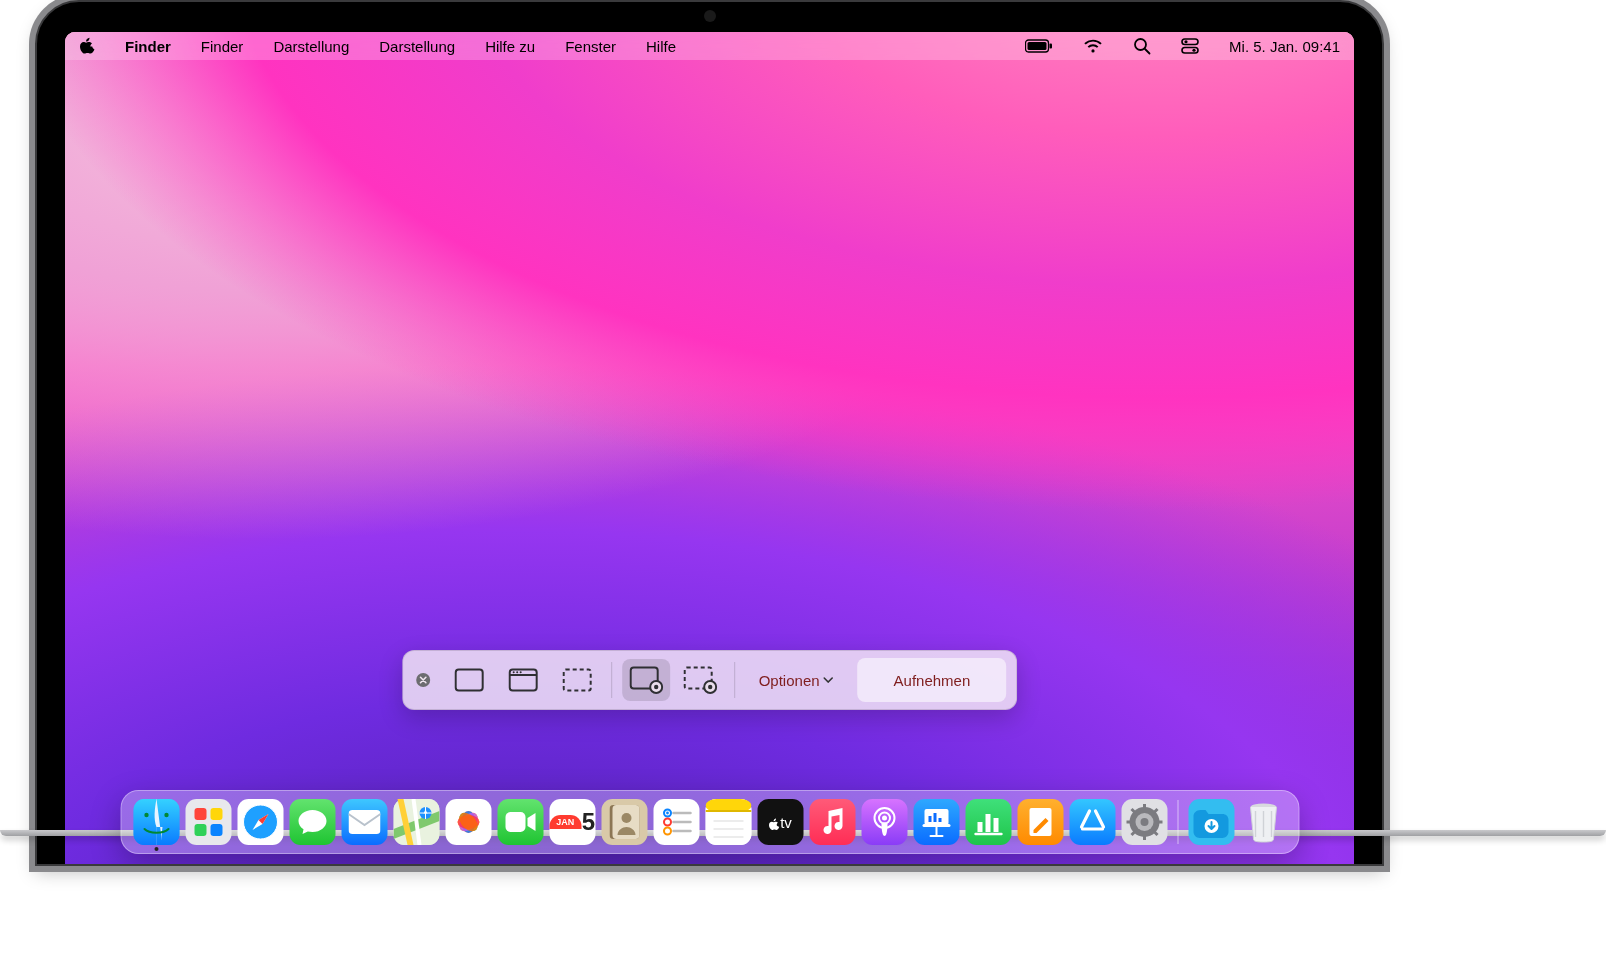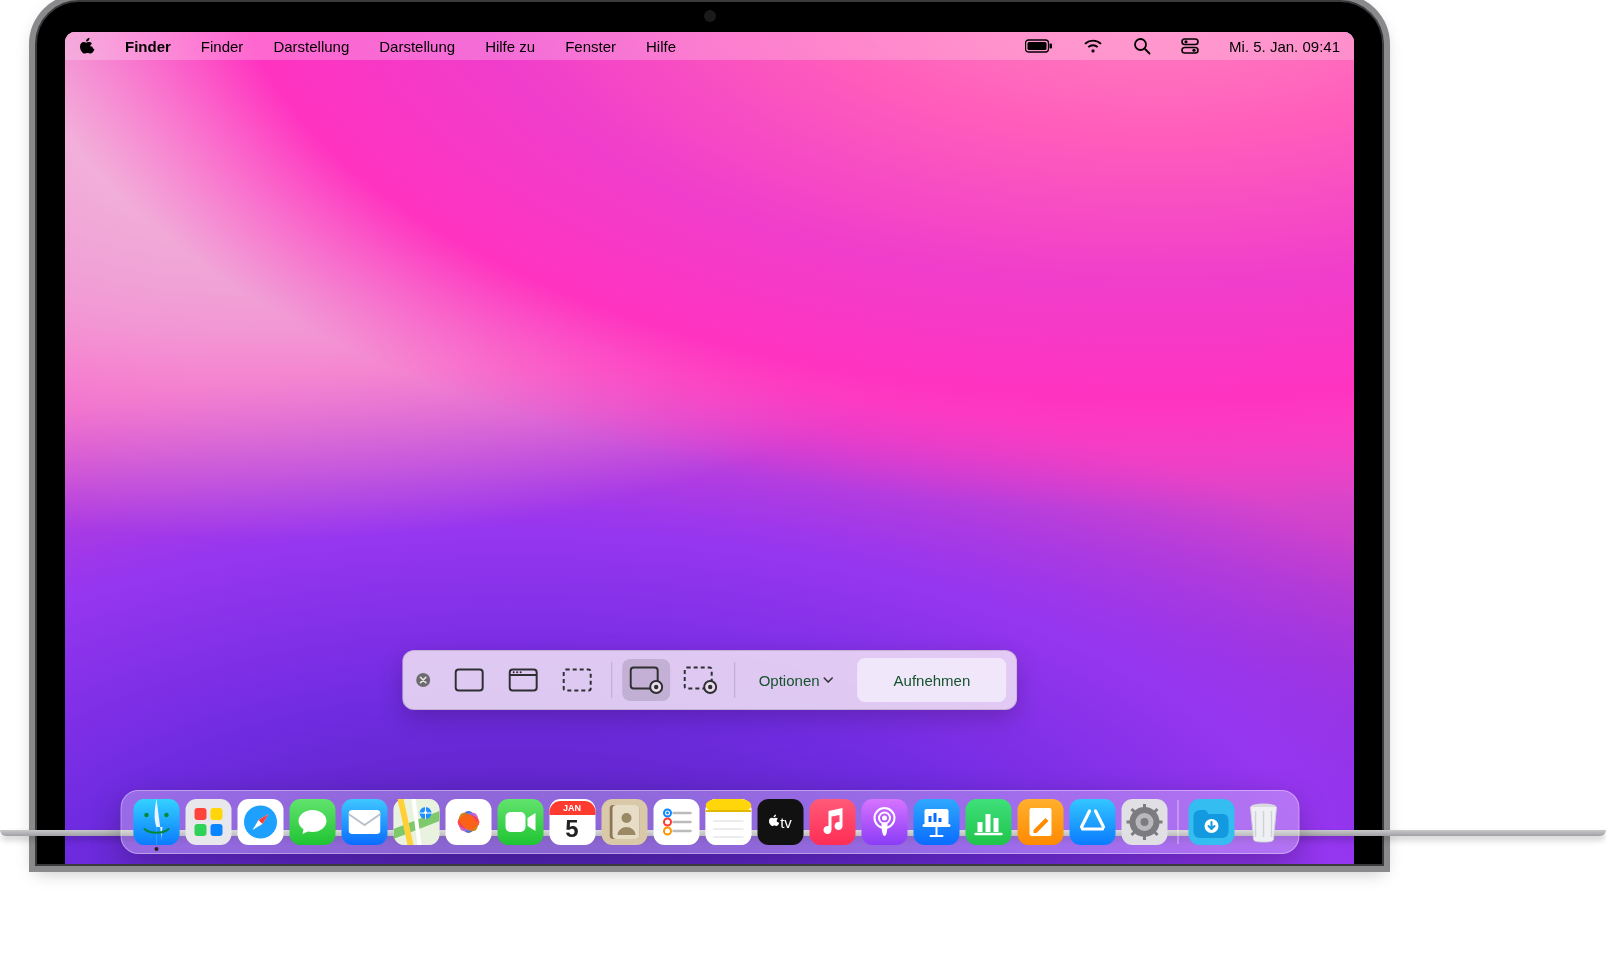--- a/index.html
+++ b/index.html
@@ -120,21 +120,21 @@
   background: rgba(0,0,0,.15);
   margin: 0 4px;
 }
 .tb-close {
   width: 20px; height: 20px;
   display:flex; align-items:center; justify-content:center;
   color:#555; margin-right:6px;
 }
 .tb-text-btn {
   font-size: 15px;
-  color: #14532d;
+  color: #7f1d1d;
   padding: 0 14px;
   height: 42px;
   display:flex;
   align-items:center;
   gap:4px;
   border-radius:8px;
 }
 .tb-text-btn.record {
   background: rgba(255,255,255,.55);
   border-radius: 8px;
@@ -383,21 +383,21 @@
           </svg>
       </div>
 
       <div class="dock-item" style="background:linear-gradient(180deg,#62e36e,#1fc432)">
         <svg width="32" height="22" viewBox="0 0 32 22">
             <rect x="1" y="1" width="20" height="20" rx="5" fill="#fff"></rect>
             <path d="M23 7l8-5v18l-8-5z" fill="#fff"></path>
           </svg>
       </div>
 
-      <div class="dock-item" style="background:#fff;flex-direction:column;gap:0">
+      <div class="dock-item" style="background:#fff;flex-direction:row;gap:0">
         <div style="background:#ff3b30;color:#fff;font-size:9px;width:100%;text-align:center;border-radius:11px 11px 0 0;padding:2px 0;font-weight:600">JAN</div>
         <div style="color:#222;font-size:24px;line-height:28px">5</div>
       </div>
 
       <div class="dock-item" style="background:#d9c9a8">
         <svg width="30" height="34" viewBox="0 0 30 34">
             <rect width="30" height="34" rx="4" fill="#8c7654"></rect>
             <rect x="3" width="27" height="34" rx="4" fill="#e7dcc5"></rect>
             <circle cx="17" cy="13" r="5" fill="#9b8865"></circle>
             <path d="M8 30c0-5 5-8 9-8s9 3 9 8" fill="#9b8865"></path>
@@ -421,21 +421,21 @@
             <rect width="46" height="46" rx="11" fill="#fff"></rect>
             <rect width="46" height="13" rx="11" fill="#ffd60a"></rect>
             <rect y="11" width="46" height="2" fill="#e0b800"></rect>
             <line x1="8" y1="22" x2="38" y2="22" stroke="#d9d9d9" stroke-width="1.2"></line>
             <line x1="8" y1="30" x2="38" y2="30" stroke="#d9d9d9" stroke-width="1.2"></line>
             <line x1="8" y1="38" x2="38" y2="38" stroke="#d9d9d9" stroke-width="1.2"></line>
           </svg>
       </div>
 
       <div class="dock-item" style="background:#111">
-        <span style="font-size:15px;display:flex;align-items:flex-start;gap:1px">
+        <span style="font-size:15px;display:flex;align-items:flex-end;gap:1px">
           <svg width="11" height="13" viewBox="0 0 11 13">
               <path fill="#fff" d="M8.2 6.9c0-1.4 1.1-2.1 1.2-2.1-.7-1-1.7-1.1-2.1-1.1-.9-.1-1.7.5-2.1.5s-1.1-.5-1.9-.5C2 3.7.5 4.8.5 6.9c0 1.3.5 2.7 1.2 3.5.6.7 1.2 1.5 2.1 1.5s1.1-.5 2.1-.5 1.3.5 2.1.5 1.4-.7 2-1.4c.4-.6.6-1.1.8-1.7C9.1 8 8.2 7.7 8.2 6.9zM6.9 2.4C7.3 1.9 7.6 1.2 7.5.5 6.9.6 6.2.9 5.7 1.4 5.3 1.8 5 2.5 5.1 3.2c.7.1 1.4-.4 1.8-.8z"></path>
             </svg>
           <span style="color:#fff;font-weight:500">tv</span>
         </span>
       </div>
 
       <div class="dock-item" style="background:linear-gradient(180deg,#ff5a78,#ff2d55)">
         <svg width="24" height="28" viewBox="0 0 24 28">
             <path d="M8 3l14-3v18a4 4 0 11-3-3.9V7L11 8.6V22a4 4 0 11-3-3.9V3z" fill="#fff"></path>

